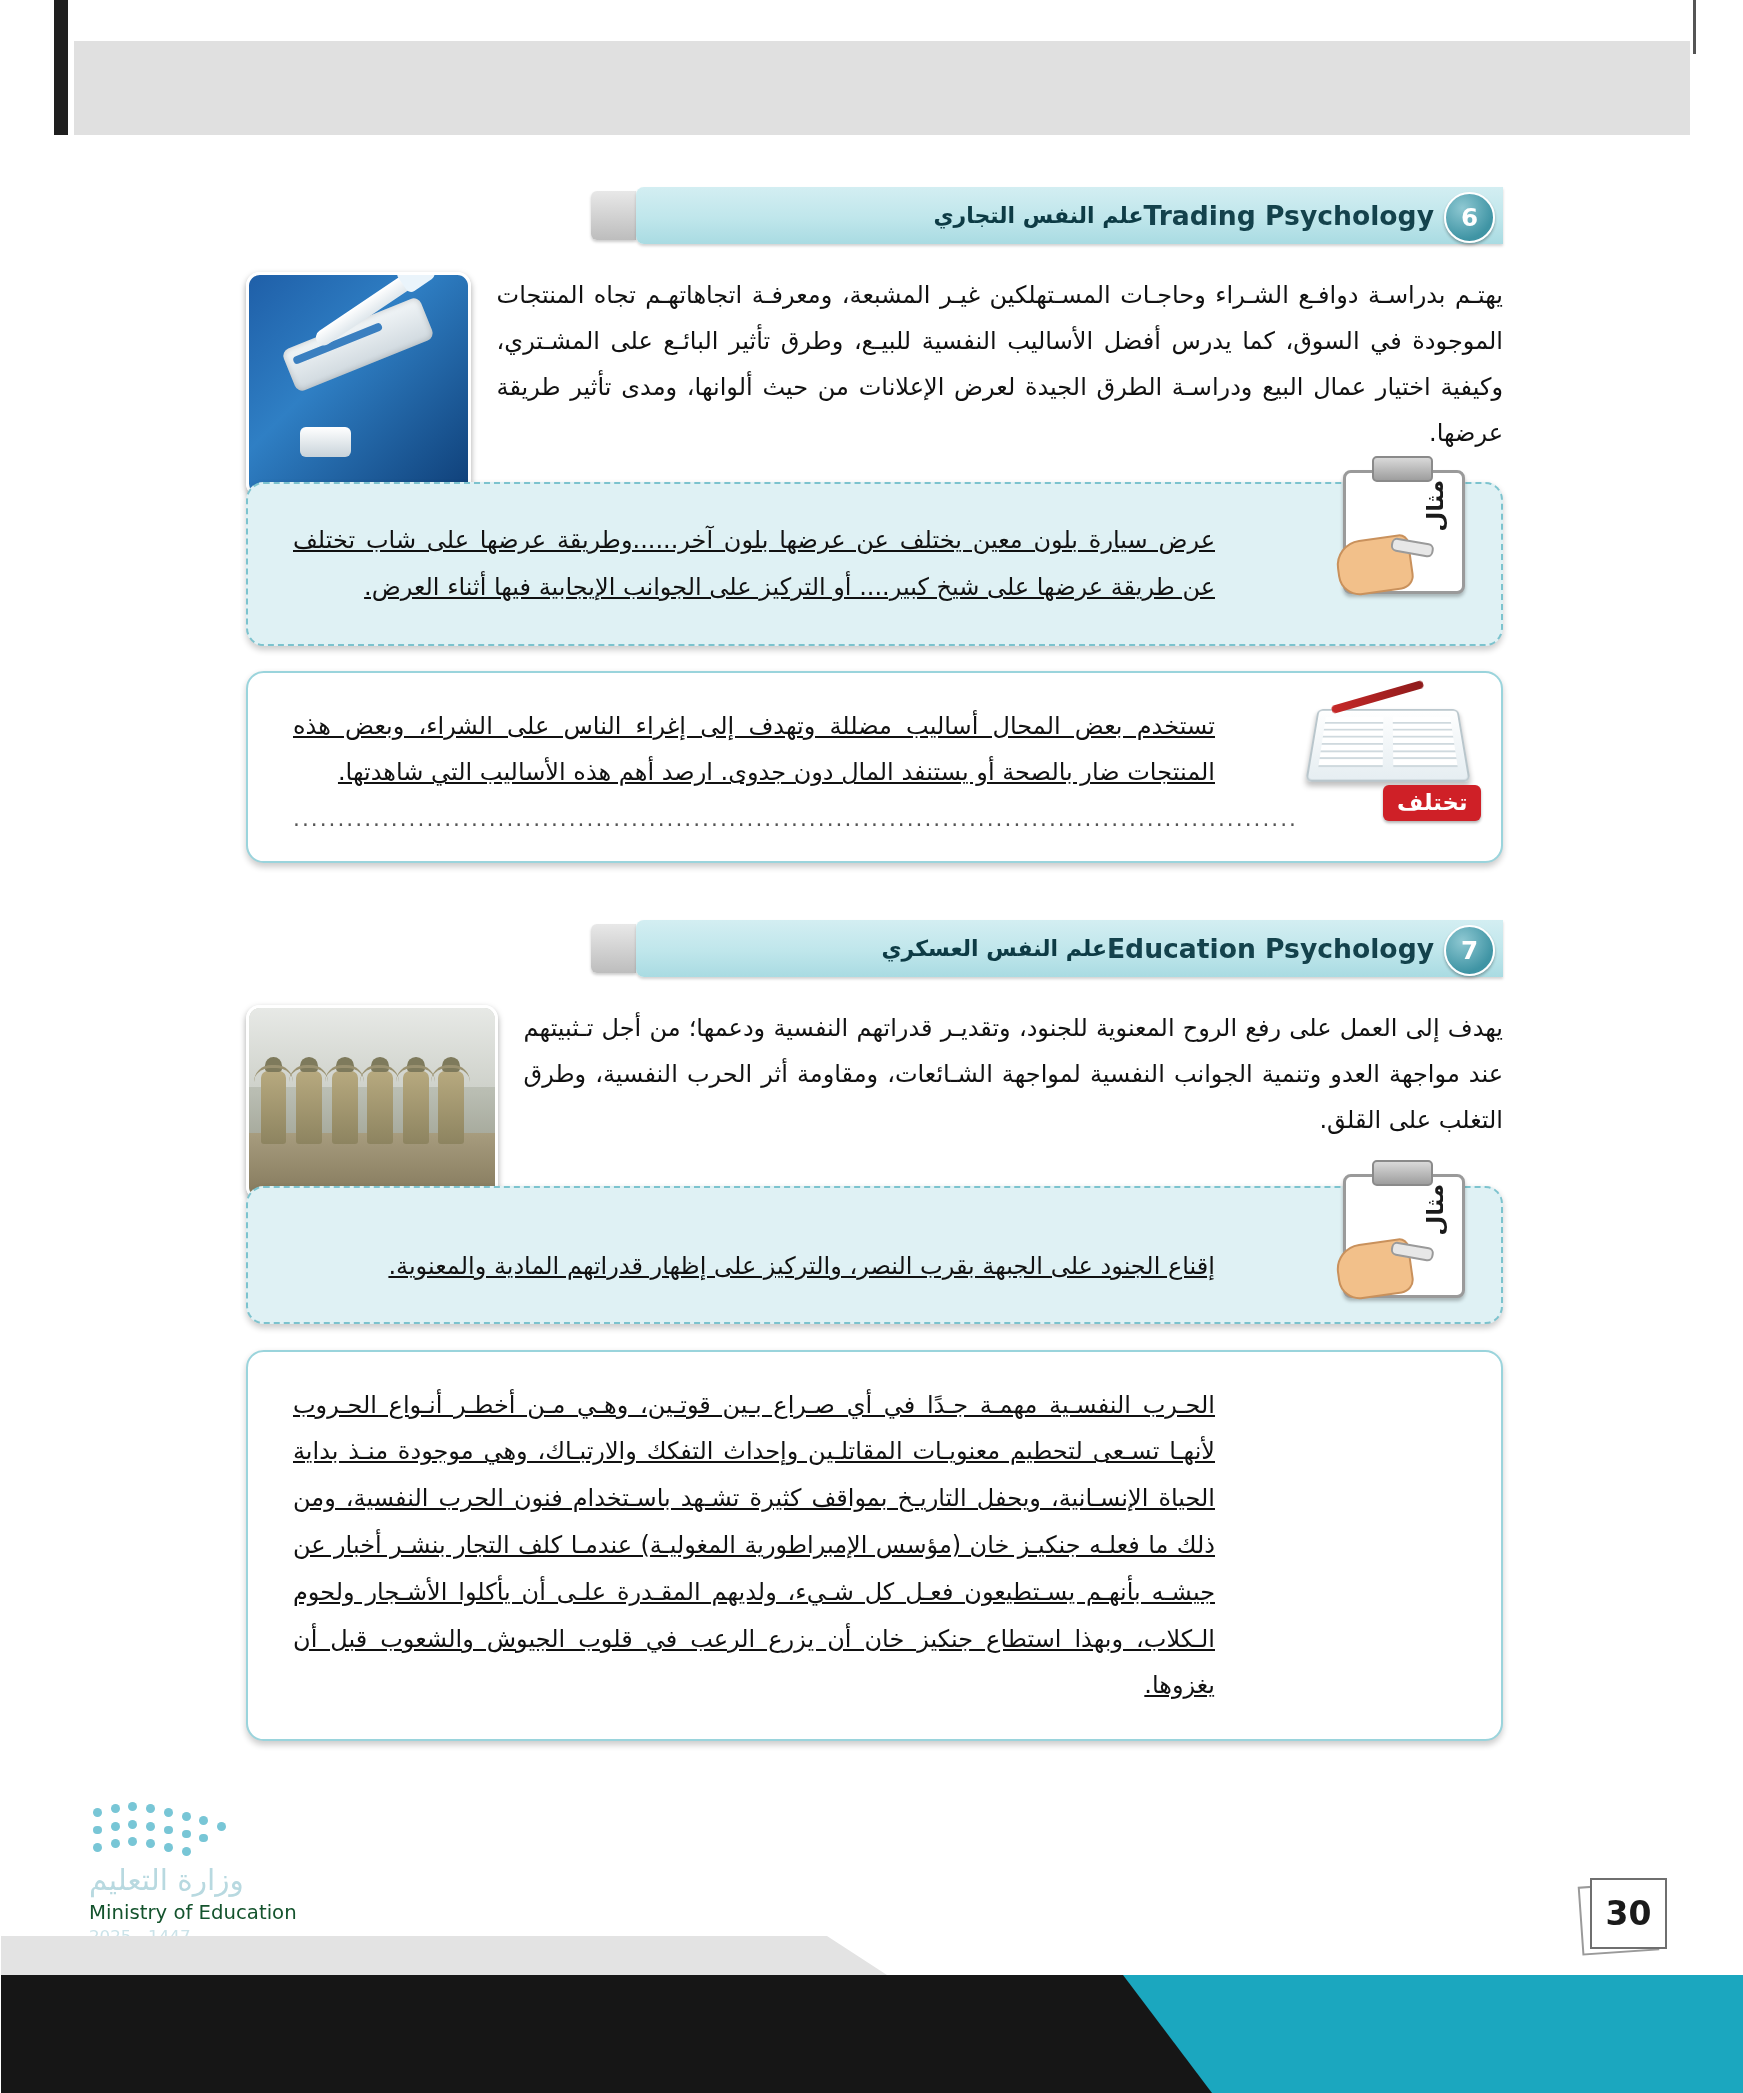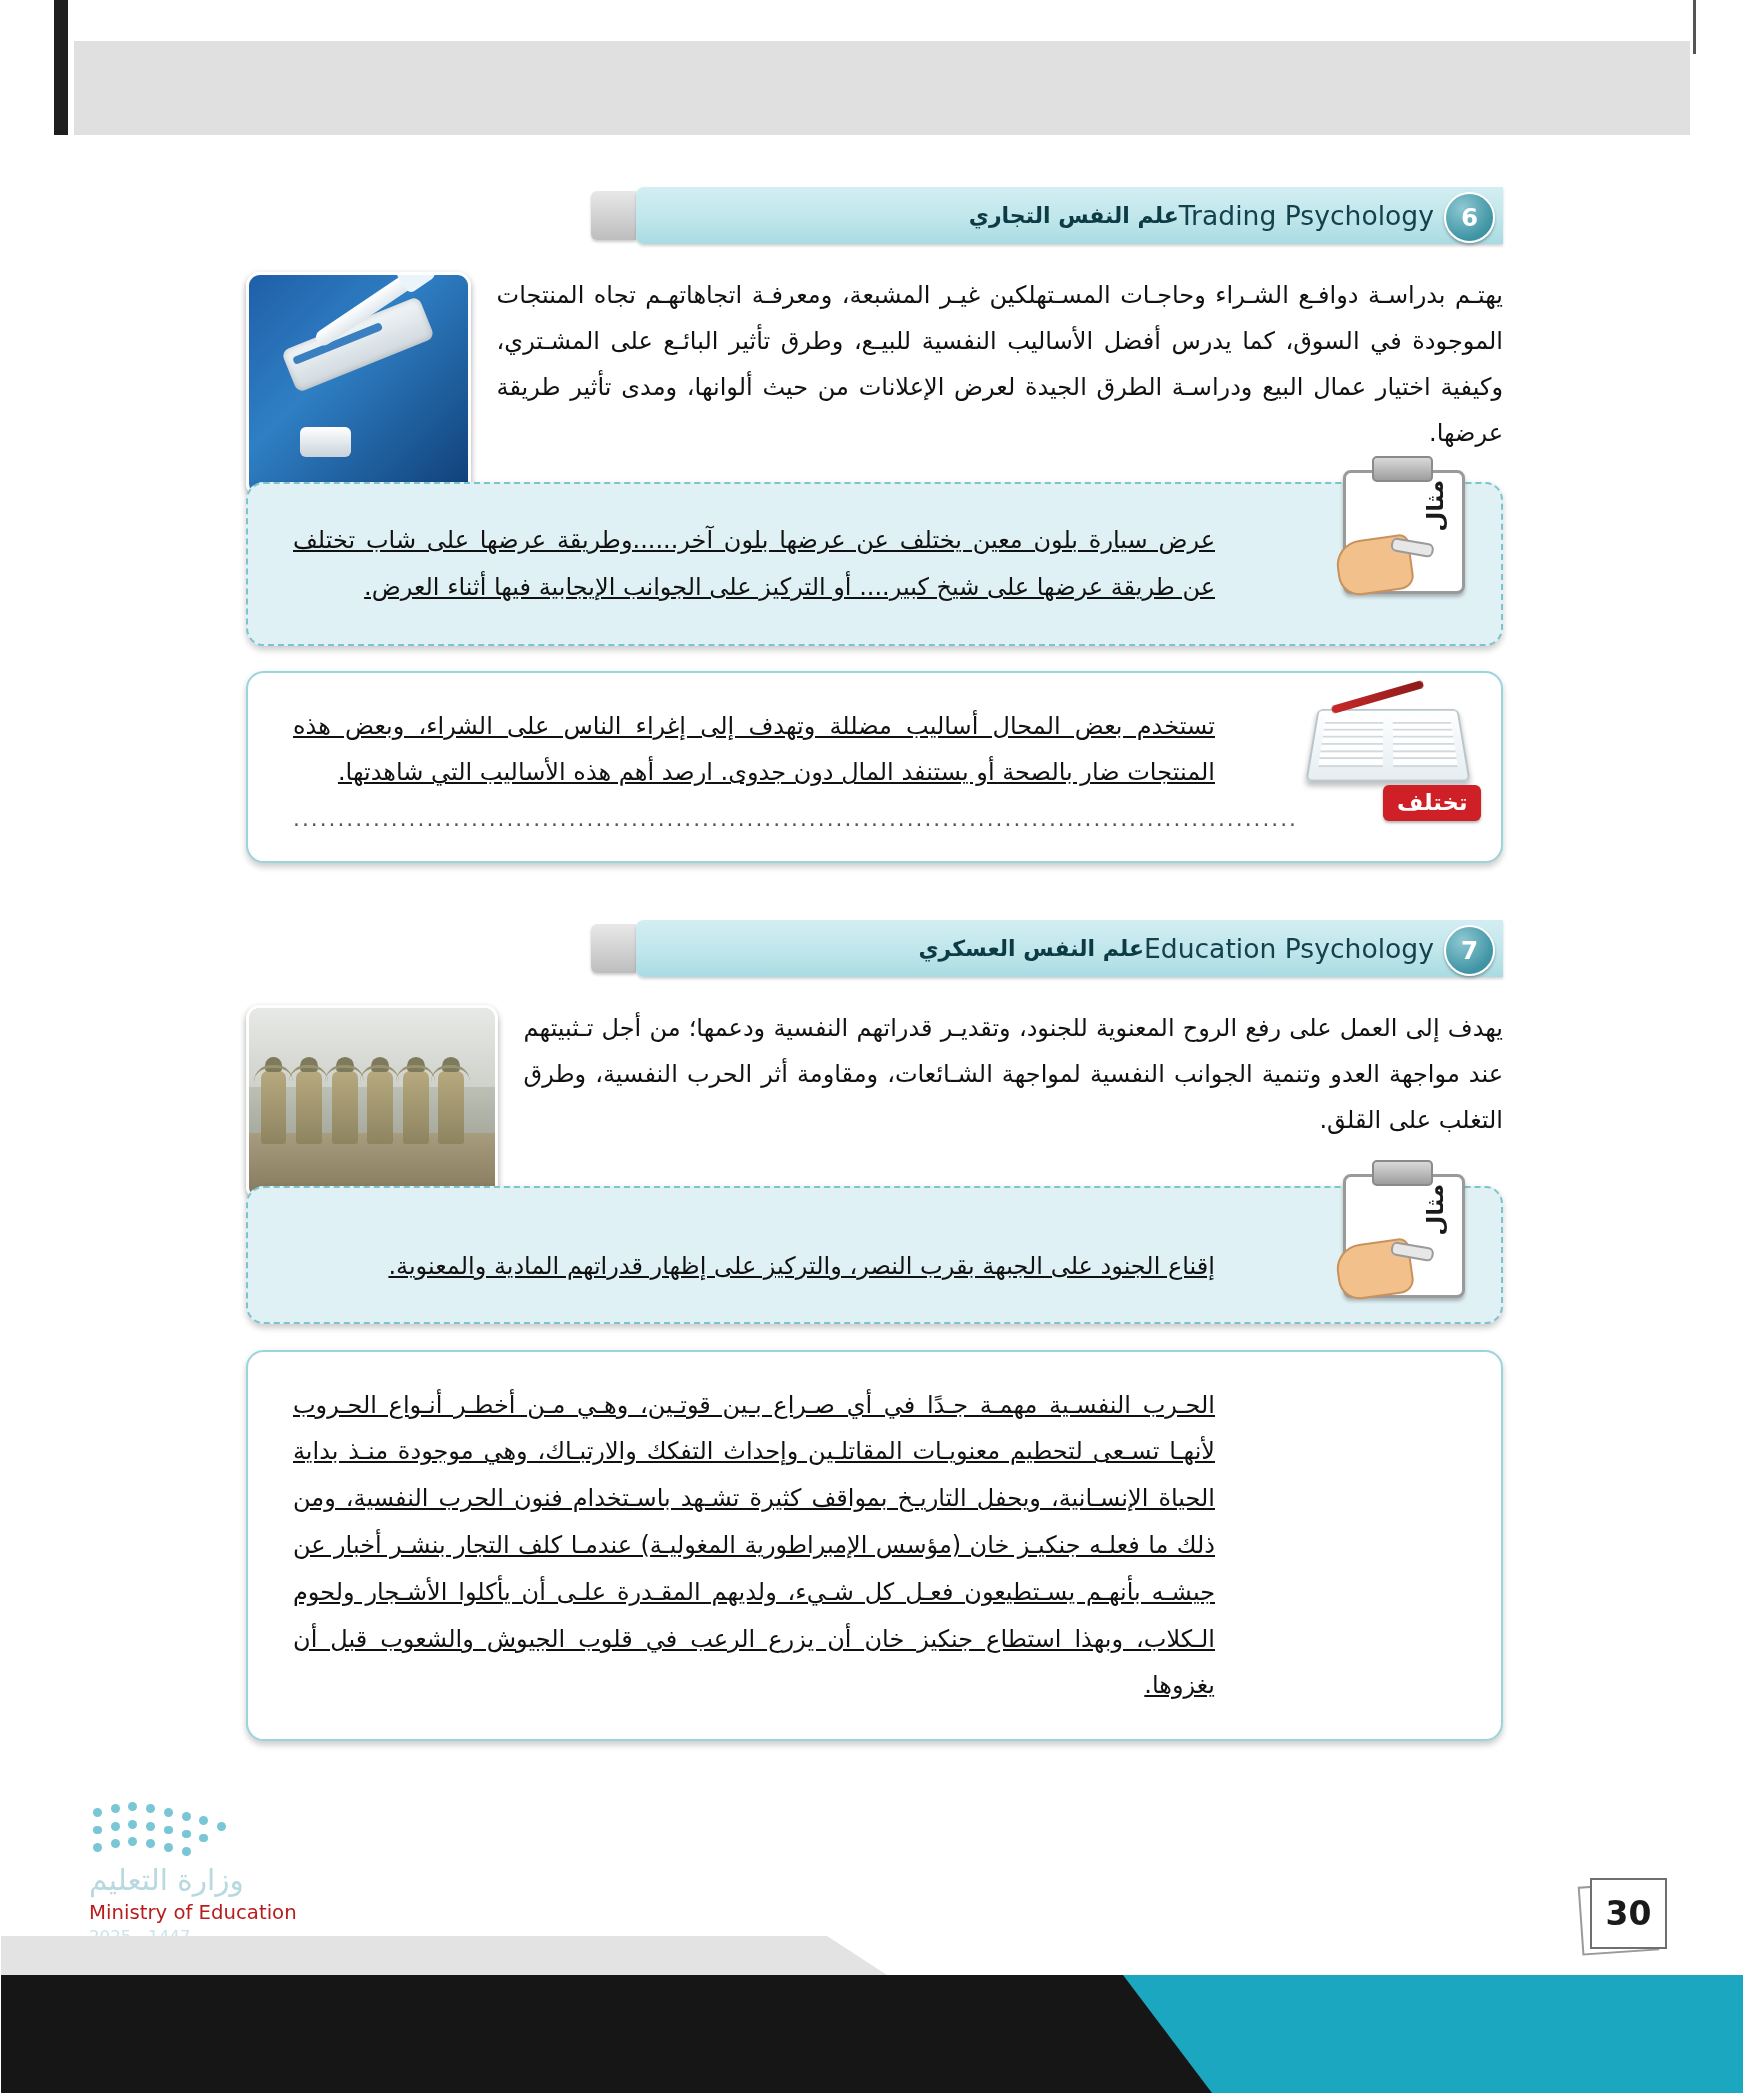--- a/index.html
+++ b/index.html
@@ -113,21 +113,21 @@
   }
   .sec-title-ar {
     font-size: 22px;
     font-weight: bold;
     color: #0d3b45;
     margin-left: 37px;
     text-align: right;
   }
   .sec-title-en {
     font-size: 26.6px;
-    font-weight: normal;
+    font-weight: bold;
     color: #14424c;
   }
 
   
   .para {
     font-size: 24px;
     line-height: 1.92;
     color: #111;
     text-align: justify;
     text-align-last: right;
@@ -433,21 +433,21 @@
     border-radius: 50%;
     background: #78c6d6;
   }
   .moe-ar {
     position:absolute; left: 0; top: 61px;
     font-size: 29.6px; color:#b8d9e0; font-weight: normal;
     letter-spacing: 2px;
   }
   .moe-en {
     position:absolute; left: 0; top: 99px;
-    font-size: 19.7px; color:#b91c1c; direction: ltr;
+    font-size: 19.7px; color:#14532d; direction: ltr;
   }
   .moe-year {
     position:absolute; left: 0; top: 124px;
     font-size: 16.7px; color:#cbe3e9; direction: ltr;
   }
 
   .footer-band {
     position: absolute;
     left: 0; right: 0; bottom: 0;
     height: 118px;

